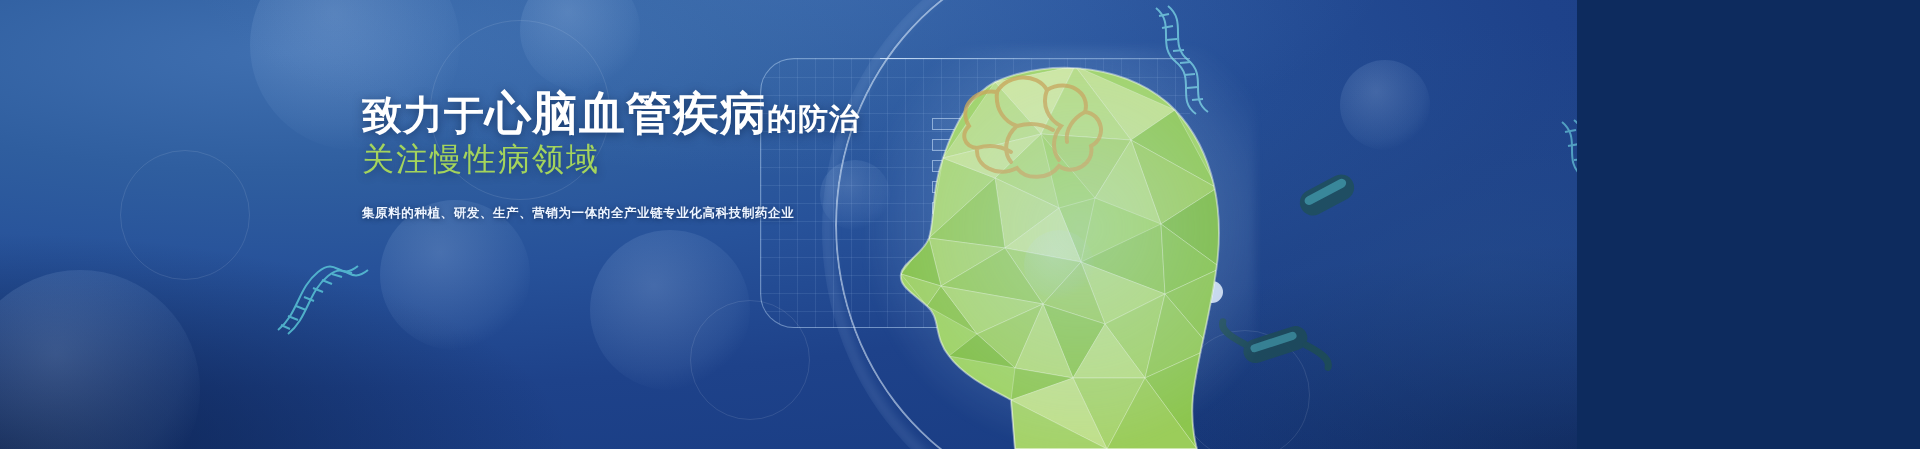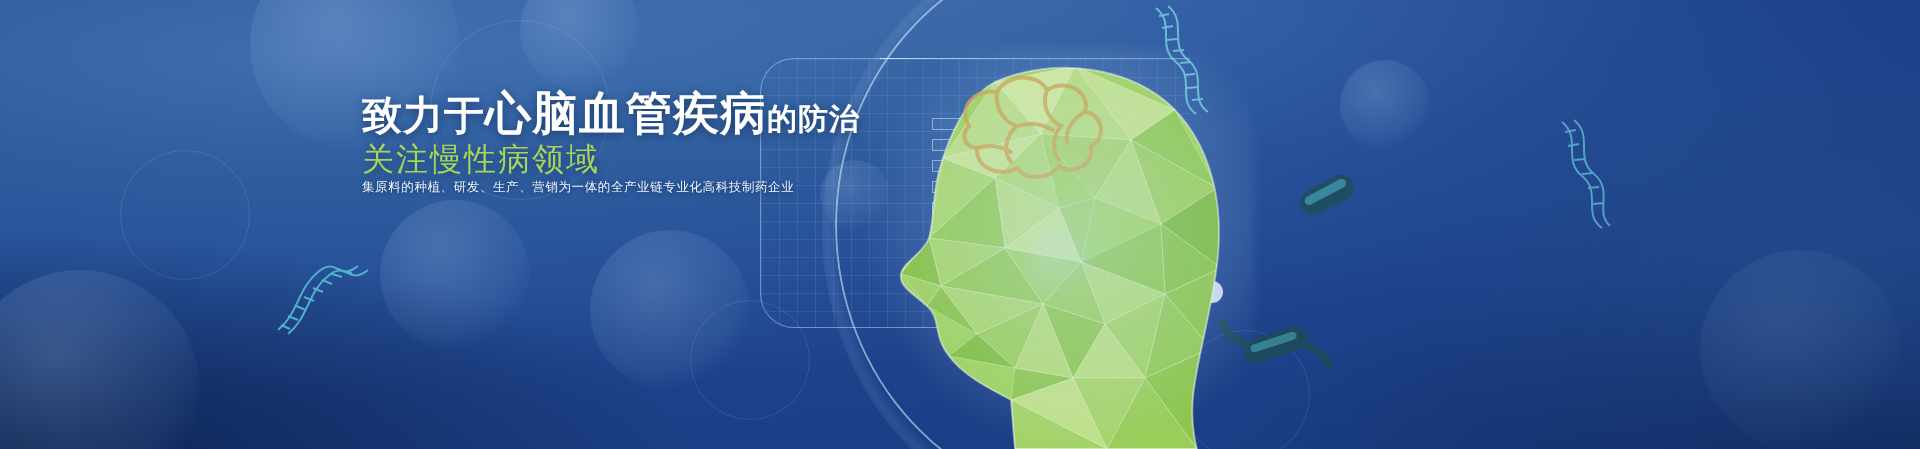--- a/index.html
+++ b/index.html
@@ -1,20 +1,20 @@
 <!DOCTYPE html>
 <html lang="zh"><head>
 <meta charset="utf-8">
 <title>Banner</title>
 <style>
   html,body{margin:0;padding:0;background:#0d2b5e;}
   *{box-sizing:border-box;}
   .stage{
     position:relative;
-    width:1920px;height:449px;
+    width:1577px;height:449px;
     overflow:hidden;
     font-family:"Liberation Sans","DejaVu Sans",sans-serif;
     background:
       radial-gradient(130% 120% at 18% 12%, #3f6fb0 0%, #2f5e9f 22%, #27529a 40%, #1e428a 62%, #173a80 100%);
   }
   
   .vignette{
     position:absolute;inset:0;
     background:
       radial-gradient(60% 80% at 0% 100%, rgba(8,26,64,.75) 0%, rgba(8,26,64,0) 60%),
@@ -87,22 +87,23 @@
     text-shadow:0 2px 10px rgba(6,26,62,.55);
   }
   .headline .em{font-size:46px;}
   .headline .tail{font-size:30px;font-weight:bold;}
   .subline{
     font-size:32px;line-height:1.2;color:#a4d45c;letter-spacing:2px;
     white-space:nowrap;
     text-shadow:0 2px 10px rgba(6,26,62,.45);
   }
   .desc{
+    margin-top:26px;
     font-size:12.5px;line-height:1.5;color:#eef5ff;letter-spacing:.6px;
-    font-weight:normal;white-space:nowrap;
+    font-weight:bold;white-space:nowrap;
     text-shadow:0 1px 5px rgba(6,26,62,.6);
   }
 
   
   .head-wrap{position:absolute;left:845px;top:48px;width:430px;height:401px;}
   .glow{
     position:absolute;left:20px;top:0;width:390px;height:401px;
     background:radial-gradient(ellipse at 55% 45%, rgba(190,225,255,.35), rgba(190,225,255,.10) 55%, rgba(190,225,255,0) 72%);
     filter:blur(4px);
   }

